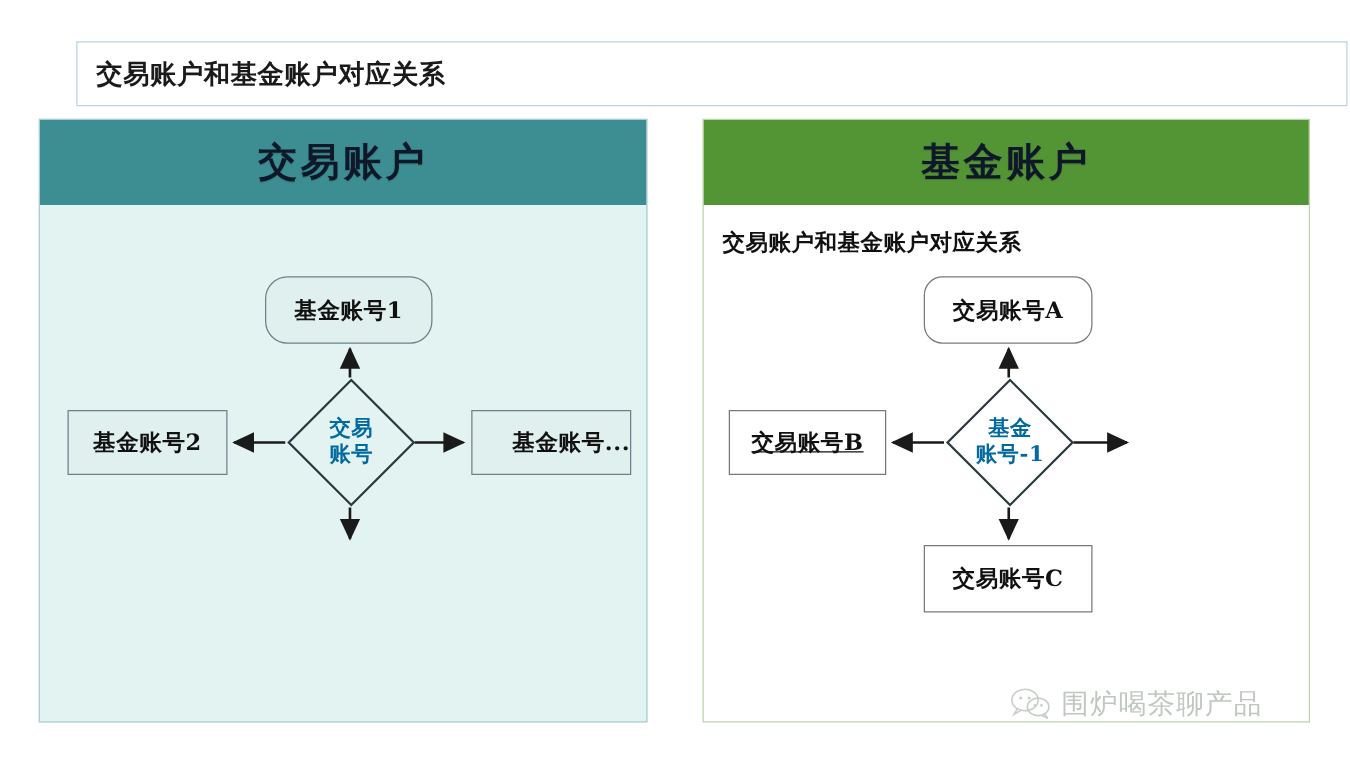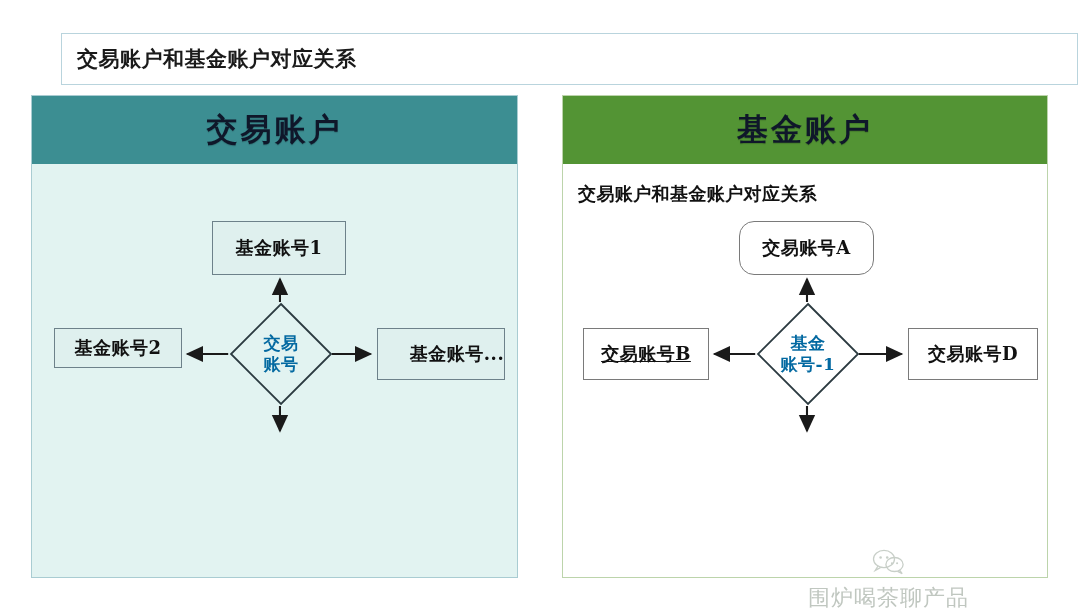--- a/index.html
+++ b/index.html
@@ -118,22 +118,22 @@
   #panel-left .node-box {
     border: 1.5px solid #6d818a;
     background: #dff0ee;
   }
   #panel-right .node-box {
     border: 1.5px solid #7a7a7a;
     background: #ffffff;
   }
 
   
-  .n-top    { left: 180px; top: 0px;   width: 134px; height: 54px; }
-  .n-left   { left: 22px;  top: 107px; width: 128px; height: 40px; }
+  .n-top    { left: 180px; top: 0px;   width: 134px; height: 54px; border-radius: 18px; }
+  .n-left   { left: 22px;  top: 107px; width: 128px; height: 52px; }
   .n-right  { left: 345px; top: 107px; width: 128px; height: 52px; padding-left: 32px; }
   .n-bottom { left: 180px; top: 215px; width: 134px; height: 54px; }
 
   
   .r-top    { left: 176px; top: 0px;   width: 135px; height: 54px; border-radius: 15px; }
   .r-left   { left: 20px;  top: 107px; width: 126px; height: 52px; text-decoration: underline; }
   .r-right  { left: 345px; top: 107px; width: 130px; height: 52px; }
   .r-bottom { left: 176px; top: 215px; width: 135px; height: 54px; }
 
   
@@ -177,21 +177,20 @@
 
   
   #watermark {
     position: absolute;
     left: 808px;
     top: 548px;
     display: flex;
     align-items: center;
     gap: 7px;
     opacity: 0.62;
-    flex-direction: column;
   }
   #watermark-text {
     font-size: 22px;
     font-weight: normal;
     color: #9aa59a;
     letter-spacing: 1px;
     font-family: "DejaVu Sans", "Liberation Sans", sans-serif;
     white-space: nowrap;
   }
 </style>
@@ -271,22 +270,22 @@
       <line x1="193" y1="133" x2="152" y2="133" stroke="#1a1a1a" stroke-width="2.1" marker-end="url(#ahR)"></line>
       <line x1="297" y1="133" x2="340" y2="133" stroke="#1a1a1a" stroke-width="2.1" marker-end="url(#ahR)"></line>
     </svg>
 
     <div class="node-box r-top">
       <span>交易账号A</span>
     </div>
     <div class="node-box r-left">
       <span>交易账号B</span>
     </div>
-    <div class="node-box r-right">
-      <span>交易账号D</span>
+    <div class="node-box r-bottom">
+      <span>交易账号C</span>
     </div>
 
     <div class="diamond-wrap right-dia">
       <svg class="diamond-shape" viewBox="0 0 104 104">
         <polygon points="52,2 102,52 52,102 2,52" fill="none" stroke="#2b3a40" stroke-width="1.8"></polygon>
       </svg>
       <div class="diamond-label">
         <div>基金</div>
         <div>账号-1</div>
       </div>

